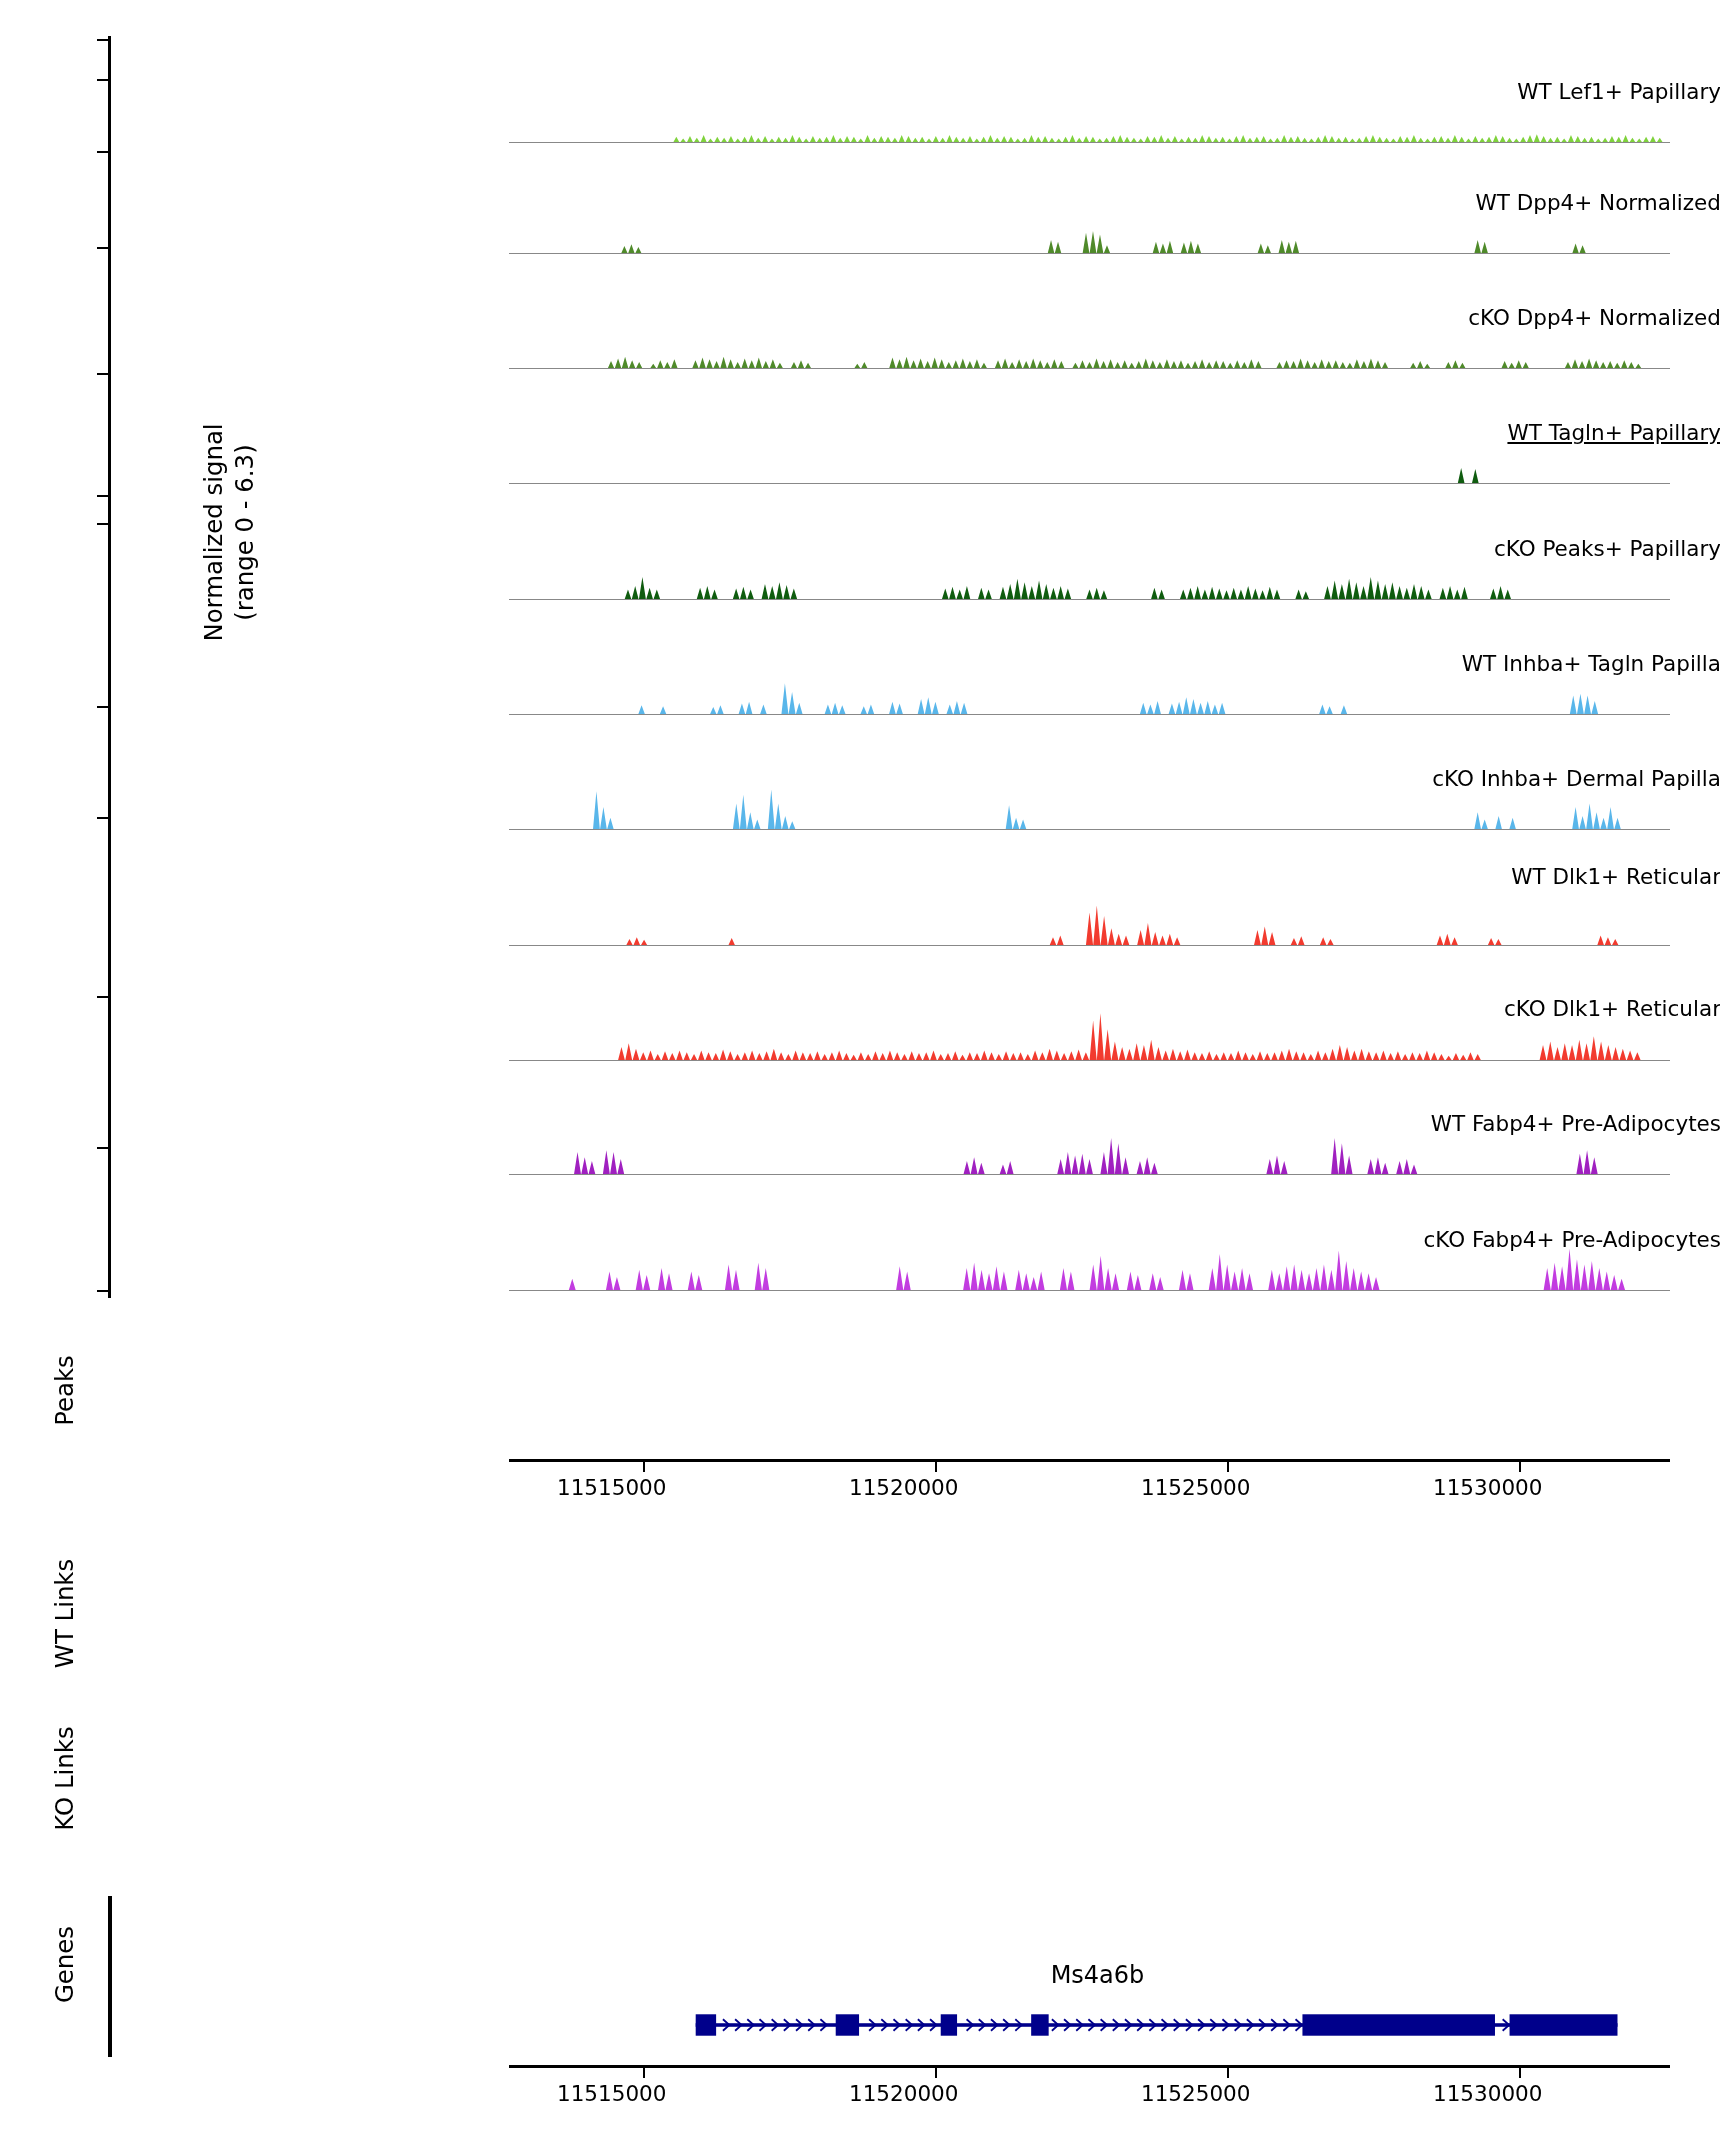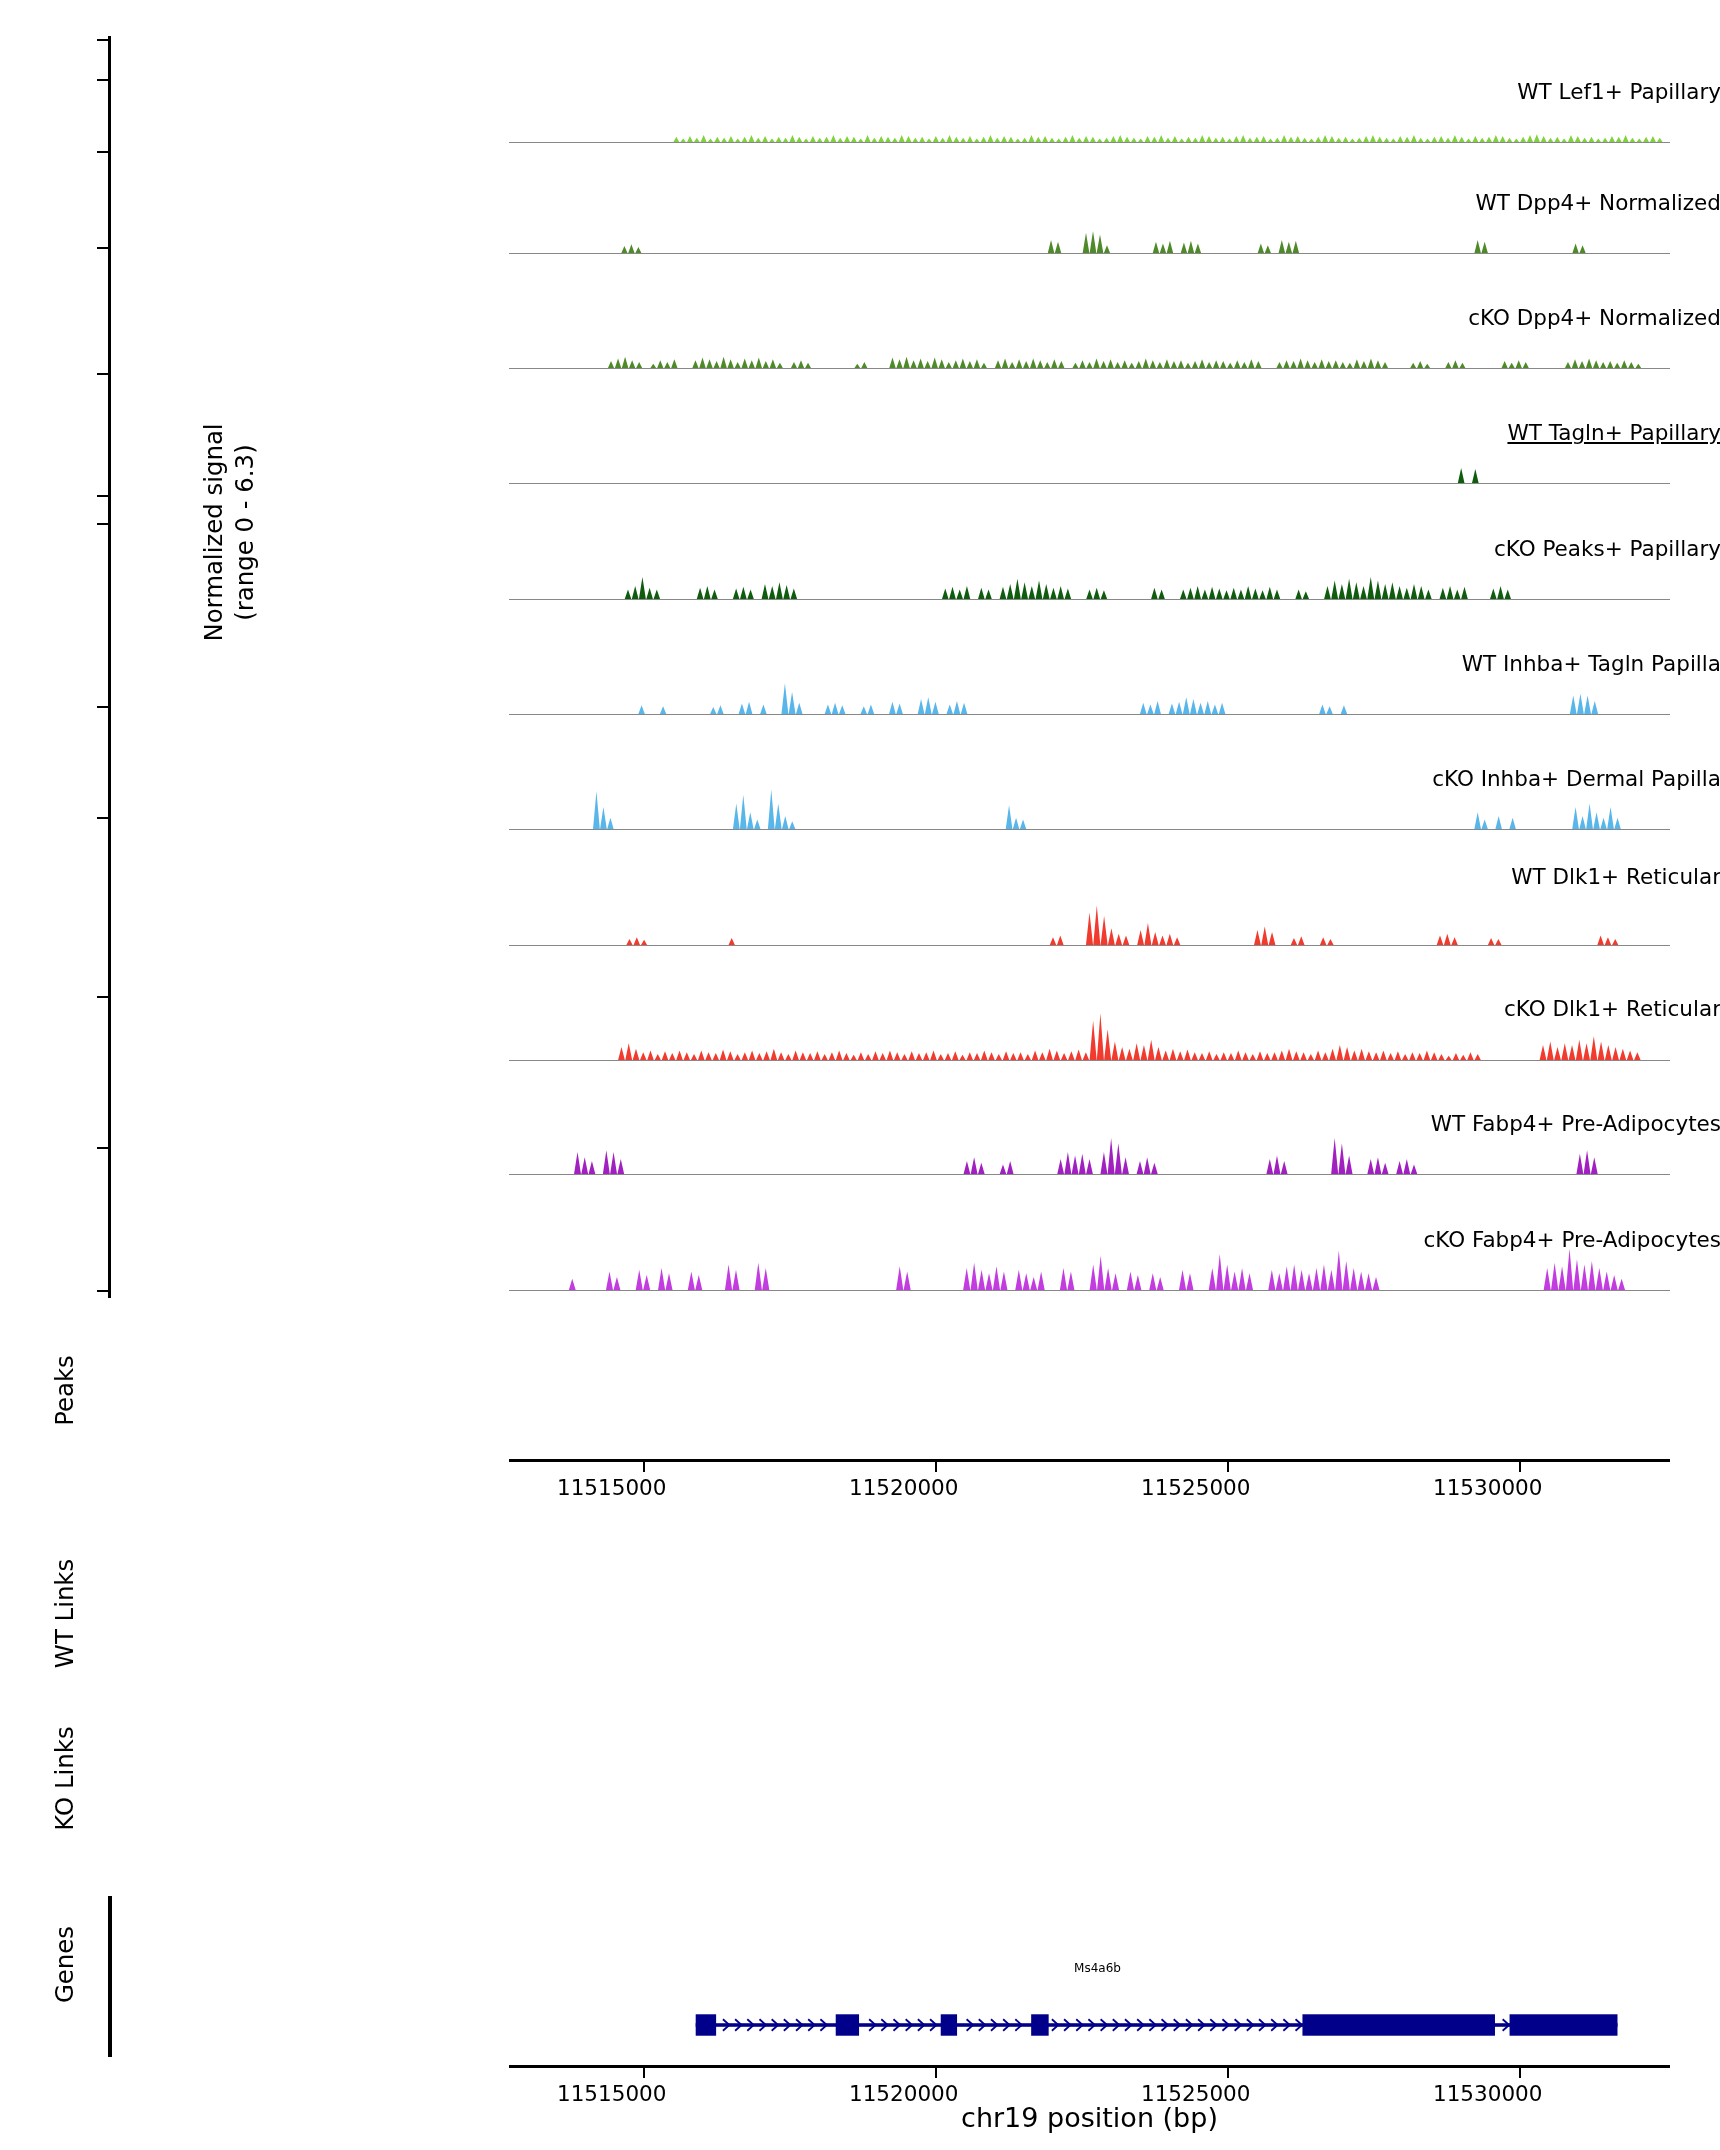--- a/index.html
+++ b/index.html
@@ -118,21 +118,21 @@
 
   
   .gene-spine {
     position: absolute;
     left: 108px;
     width: 3.6px;
     background: #000;
   }
   .gene-name {
     position: absolute;
-    font-size: 12px;
+    font-size: 24px;
     text-align: center;
     width: 287px;
     margin-left: -143px;
   }
   .gene-track {
     position: absolute;
     left: 509px;
     width: 1161px;
     height: 50px;
   }
@@ -327,16 +327,15 @@
   <div id="xticks-bottom">
       <div class="xtick" style="left: 643px; top: 2068px;"></div>
       <div class="xticklabel" style="left: 643px; top: 2081px;">11515000</div>
       <div class="xtick" style="left: 935px; top: 2068px;"></div>
       <div class="xticklabel" style="left: 935px; top: 2081px;">11520000</div>
       <div class="xtick" style="left: 1227px; top: 2068px;"></div>
       <div class="xticklabel" style="left: 1227px; top: 2081px;">11525000</div>
       <div class="xtick" style="left: 1519px; top: 2068px;"></div>
       <div class="xticklabel" style="left: 1519px; top: 2081px;">11530000</div>
     </div>
-  <div class="xaxis-title" style="top:2102px;">chr19 position (bp)</div>
 
 </div>
 
 
 </body></html>

